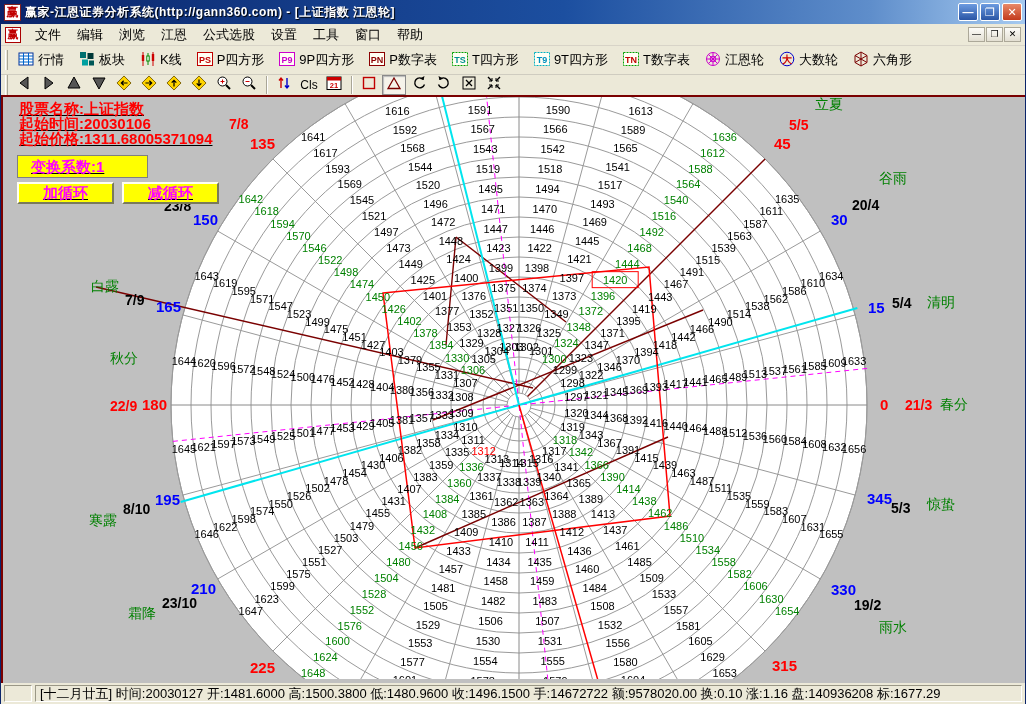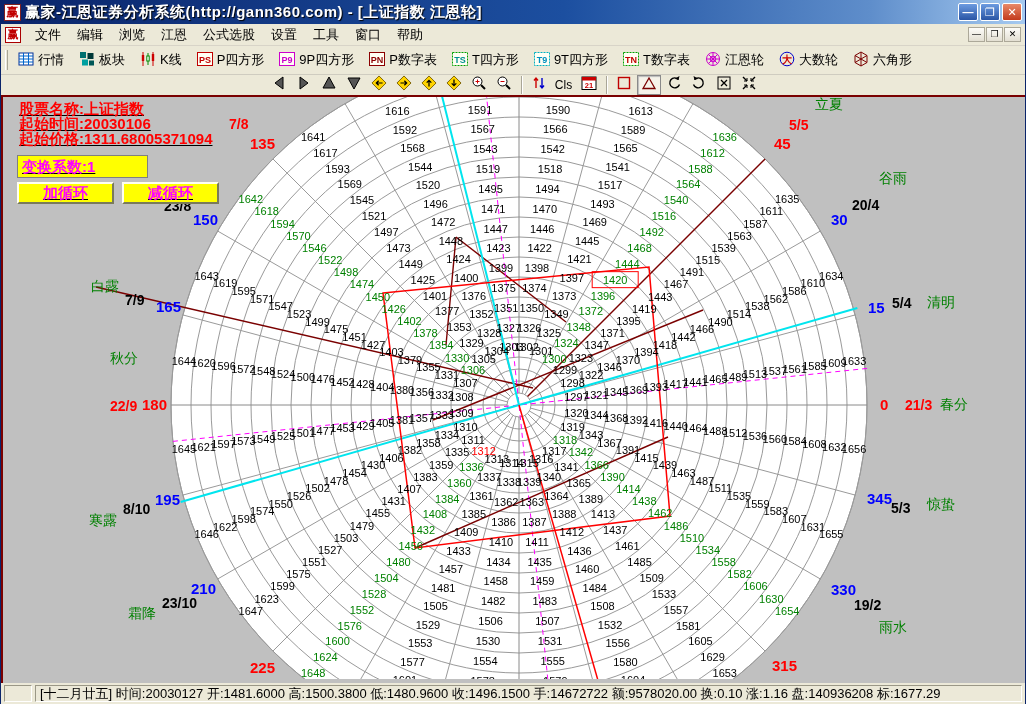--- a/index.html
+++ b/index.html
@@ -4,55 +4,55 @@
 <style>
   html,body{margin:0;padding:0;background:#888;}
   *{box-sizing:border-box;}
   .window{width:1026px;height:704px;font-family:"Liberation Sans","DejaVu Sans",sans-serif;
     background:#ece9d8;position:relative;overflow:hidden;border-left:1px solid #0a246a;border-right:1px solid #0a246a;}
   
   .titlebar{height:24px;background:linear-gradient(90deg,#0a246a 0%,#1c4fa0 55%,#5f8ecb 85%,#a6caf0 100%);
     display:flex;align-items:center;padding:0 3px;color:#fff;}
   .titlebar .logo{width:17px;height:17px;background:#fff;color:#c00000;font-weight:bold;font-size:12px;
     display:flex;align-items:center;justify-content:center;margin-right:4px;border:1px solid #802020;}
-  .title-text{font-size:15px;font-weight:bold;letter-spacing:.5px;white-space:nowrap;text-shadow:1px 1px 1px #000;}
+  .title-text{font-size:12px;font-weight:bold;letter-spacing:.5px;white-space:nowrap;text-shadow:1px 1px 1px #000;}
   .win-btns{margin-left:auto;display:flex;gap:2px;}
   .wbtn{width:20px;height:18px;border:1px solid #fff;border-radius:2px;background:linear-gradient(#6c9be0,#2a55a5);
     color:#fff;font-size:11px;line-height:16px;text-align:center;font-weight:bold;}
   .wbtn.close{background:linear-gradient(#e88968,#c33b1d);}
   
   .menubar{height:22px;display:flex;align-items:center;background:#ece9d8;border-bottom:1px solid #d8d4c8;
     font-size:13px;color:#000;padding-left:2px;}
   .menubar .mlogo{width:16px;height:16px;background:#fff;border:1px solid #a00;color:#c00000;font-weight:bold;
     font-size:11px;display:flex;align-items:center;justify-content:center;margin:0 6px 0 2px;}
   .menu-item{padding:14px 8px;white-space:nowrap;}
   .mini-btns{margin-left:auto;display:flex;gap:1px;margin-right:4px;}
   .mbtn{width:17px;height:15px;border:1px solid #aca899;background:linear-gradient(#fdfcf9,#e3dfd2);
     font-size:9px;line-height:13px;text-align:center;color:#000;}
   
   .toolbar1{height:29px;display:flex;align-items:center;background:#ece9d8;border-bottom:1px solid #cfccc0;
     font-size:13px;padding-left:2px;}
   .grip{width:3px;height:20px;border-left:1px solid #fff;border-right:1px solid #a9a697;margin:0 4px 0 2px;}
   .tb1-item{display:flex;align-items:center;gap:4px;padding:2px 5px;margin-right:3px;white-space:nowrap;border:1px solid transparent;}
   .tb1-item svg{width:16px;height:16px;}
-  .toolbar2{height:22px;display:flex;align-items:center;background:#ece9d8;border-bottom:2px solid #7a0000;padding-left:2px;flex-direction:column;}
+  .toolbar2{height:22px;display:flex;align-items:center;background:#ece9d8;border-bottom:2px solid #7a0000;padding-left:2px;}
   .tb2-item{width:24px;height:20px;display:flex;align-items:center;justify-content:center;border:1px solid transparent;margin-right:1px;}
   .tb2-item.pressed{border:1px solid #8a8a8a;background:#f6f3ea;box-shadow:inset 1px 1px 1px #bbb;}
   .tb2-item svg{width:16px;height:16px;}
   .tb2-sep{width:2px;height:18px;border-left:1px solid #a9a697;border-right:1px solid #fff;margin:0 4px;}
   .cls-label{font-size:12px;color:#000;}
   
   .chart{position:relative;width:1026px;height:586px;background:#c0c0c0;
     border-left:2px solid #7a0000;border-right:2px solid #7a0000;}
   .chart svg.wheel{display:block;}
   
   .info{position:absolute;left:14px;top:4px;z-index:5;text-decoration:underline;}
   .info .red-line{color:#ff0000;font-size:15px;font-weight:bold;white-space:nowrap;line-height:15px;margin:0 0 0 2px;}
   .coef-box{width:131px;height:23px;background:#ffff00;border:1px solid #808080;color:#ff00ff;
-    font-size:15px;font-weight:bold;line-height:21px;padding-left:4px;margin-top:9px;}
+    font-size:15px;font-weight:bold;line-height:21px;padding-left:13px;margin-top:9px;}
   .cycle-btns{display:flex;gap:8px;margin-top:4px;}
   .cycle-btn{background:#ffff00;border-top:2px solid #fffff0;border-left:2px solid #fffff0;
     border-right:2px solid #7a7a5a;border-bottom:2px solid #7a7a5a;color:#ff00ff;font-size:15px;
     font-weight:bold;padding:0 24px;height:22px;line-height:18px;}
   
   .statusbar{height:21px;background:#ece9d8;display:flex;align-items:center;padding:1px 3px;gap:3px;}
   .status-cell{border:1px solid;border-color:#9a9786 #fff #fff #9a9786;height:17px;}
   .status-small{width:28px;}
   .status-main{flex:1;font-size:13px;color:#000;line-height:15px;padding-left:4px;white-space:nowrap;overflow:hidden;}
 </style>

